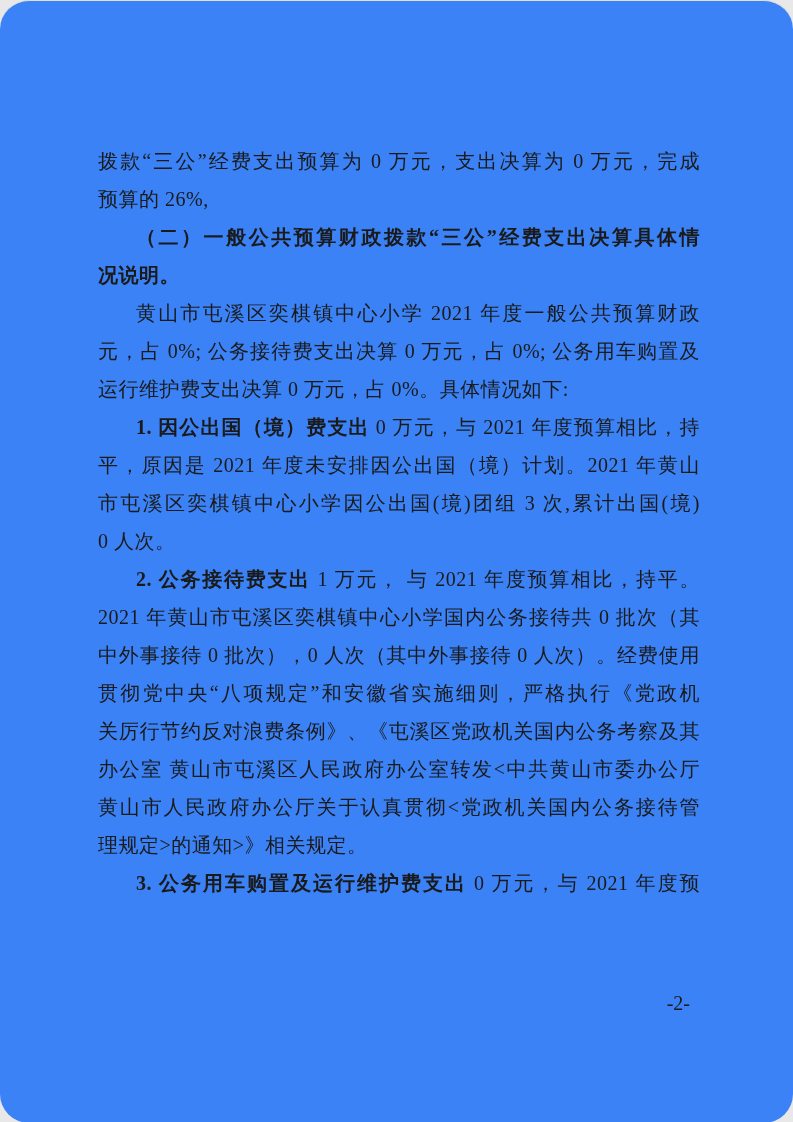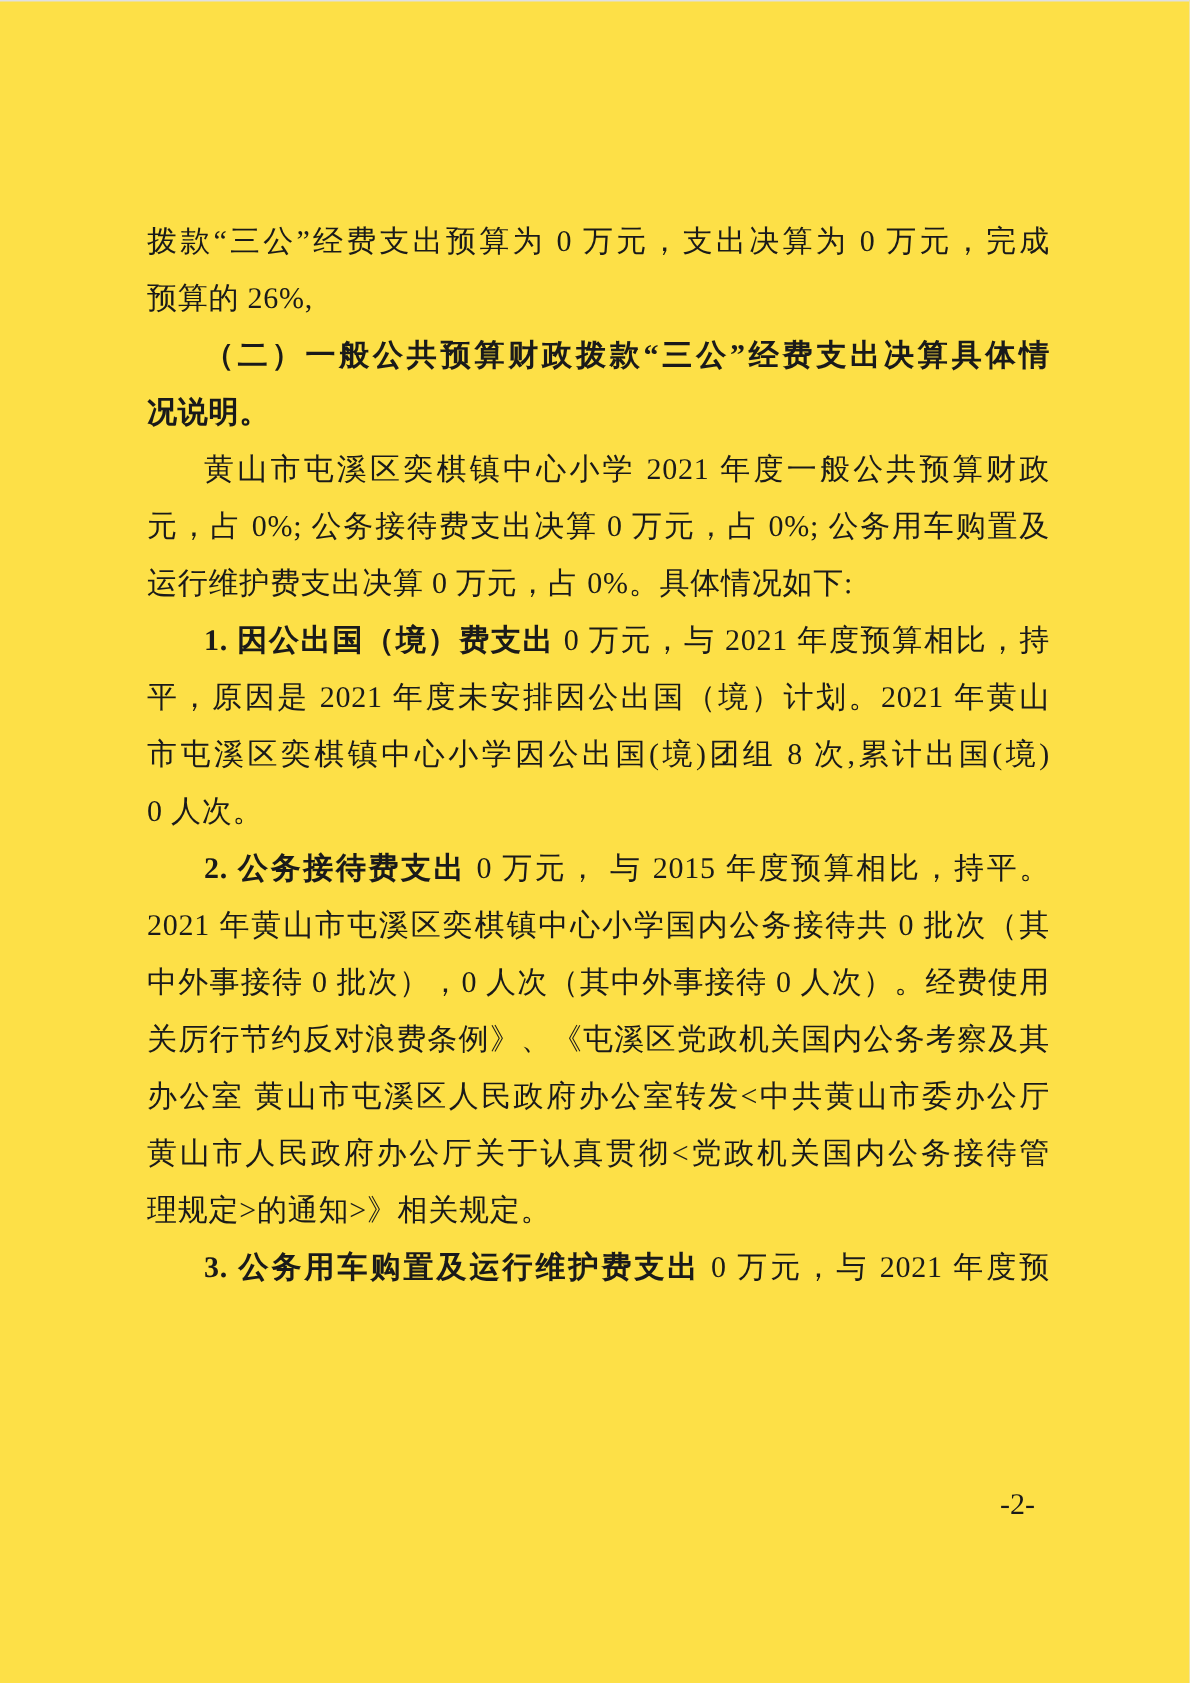--- a/index.html
+++ b/index.html
@@ -5,25 +5,26 @@
   html, body {
     margin: 0;
     padding: 0;
     background: #e8e8e8;
   }
   .page {
     position: relative;
     width: 793px;
     height: 1122px;
     margin: 0 auto;
-    background: #fde047;
+    background: #3b82f6;
     overflow: hidden;
     font-family: "Liberation Serif", "DejaVu Serif", serif;
     color: #1a1a1a;
     border-top: 1px solid #e0e0e0;
+    border-radius: 29px;
   }
   .doc-body {
     position: absolute;
     left: 98px;
     top: 141px;
     width: 602px;
   }
   .line {
     font-size: 20px;
     line-height: 38px;
@@ -60,25 +61,26 @@
   <div class="doc-body">
       <div class="line justify"><span class="">拨款“三公”经费支出预算为 0 万元，支出决算为 0 万元，完成</span></div>
       <div class="line"><span class="">预算的 26%,</span></div>
       <div class="line indent justify"><span class="bold">（二）一般公共预算财政拨款“三公”经费支出决算具体情</span></div>
       <div class="line"><span class="bold">况说明。</span></div>
       <div class="line indent justify"><span class="">黄山市屯溪区奕棋镇中心小学 2021 年度一般公共预算财政</span></div>
       <div class="line justify"><span class="">元，占 0%; 公务接待费支出决算 0 万元，占 0%; 公务用车购置及</span></div>
       <div class="line"><span class="">运行维护费支出决算 0 万元，占 0%。具体情况如下:</span></div>
       <div class="line indent justify"><span class="bold">1. 因公出国（境）费支出</span><span class=""> 0 万元，与 2021 年度预算相比，持</span></div>
       <div class="line justify"><span class="">平，原因是 2021 年度未安排因公出国（境）计划。2021 年黄山</span></div>
-      <div class="line justify"><span class="">市屯溪区奕棋镇中心小学因公出国(境)团组 8 次,累计出国(境)</span></div>
+      <div class="line justify"><span class="">市屯溪区奕棋镇中心小学因公出国(境)团组 3 次,累计出国(境)</span></div>
       <div class="line"><span class="">0 人次。</span></div>
-      <div class="line indent justify"><span class="bold">2. 公务接待费支出</span><span class=""> 0 万元， 与 2015 年度预算相比，持平。</span></div>
+      <div class="line indent justify"><span class="bold">2. 公务接待费支出</span><span class=""> 1 万元， 与 2021 年度预算相比，持平。</span></div>
       <div class="line justify"><span class="">2021 年黄山市屯溪区奕棋镇中心小学国内公务接待共 0 批次（其</span></div>
       <div class="line justify"><span class="">中外事接待 0 批次），0 人次（其中外事接待 0 人次）。经费使用</span></div>
+      <div class="line justify"><span class="">贯彻党中央“八项规定”和安徽省实施细则，严格执行《党政机</span></div>
       <div class="line justify"><span class="">关厉行节约反对浪费条例》、《屯溪区党政机关国内公务考察及其</span></div>
       <div class="line justify"><span class="">办公室 黄山市屯溪区人民政府办公室转发&lt;中共黄山市委办公厅</span></div>
       <div class="line justify"><span class="">黄山市人民政府办公厅关于认真贯彻&lt;党政机关国内公务接待管</span></div>
       <div class="line"><span class="">理规定&gt;的通知&gt;》相关规定。</span></div>
       <div class="line indent justify"><span class="bold">3. 公务用车购置及运行维护费支出</span><span class=""> 0 万元，与 2021 年度预</span></div>
     </div>
   <div class="page-footer">
     <span>-2-</span>
   </div>
 </div>

